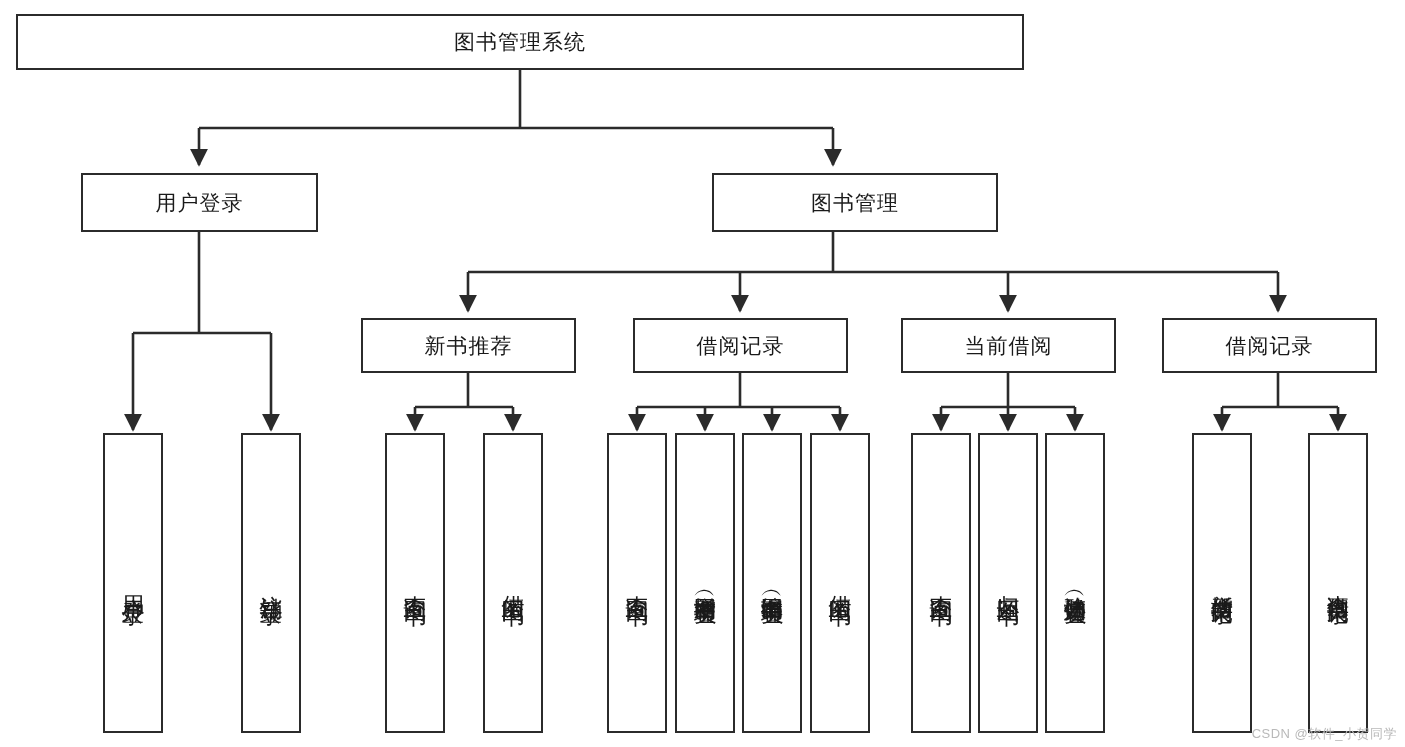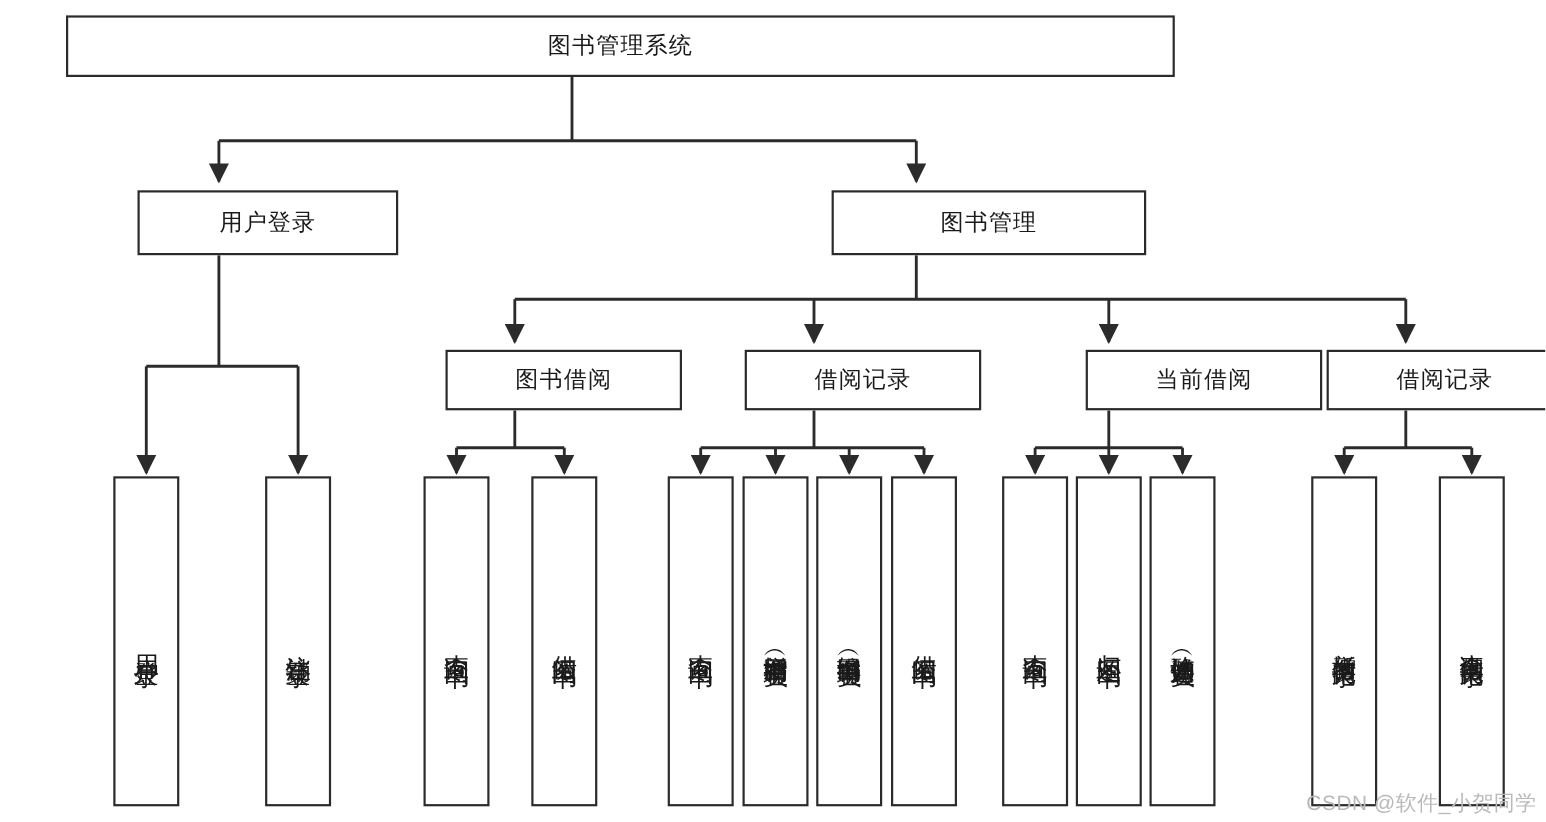--- a/index.html
+++ b/index.html
@@ -27,40 +27,39 @@
     border:2px solid #2b2b2b;
     display:flex;
     align-items:center;
     justify-content:center;
     color:#1a1a1a;
   }
   .node.horiz{
     font-size:21px;
     letter-spacing:1px;
     line-height:1.2;
-    margin-left:44px;
   }
   .node.vert{
     writing-mode:vertical-rl;
     text-orientation:upright;
     font-size:23px;
     line-height:1.18;
     letter-spacing:3px;
     padding:6px 0;
     white-space:nowrap;
   }
   .node.vert span{
     writing-mode:vertical-rl;
     text-orientation:upright;
   }
   .watermark{
     position:absolute;
     right:8px;
     bottom:4px;
-    font-size:19px;
+    font-size:13px;
     color:#b9b9b9;
     letter-spacing:0.5px;
     white-space:nowrap;
     user-select:none;
   }
 </style>
 </head>
 <body>
 
 <div id="canvas">
@@ -121,28 +120,28 @@
 
   <div class="node horiz" style="left:81px;top:173px;width:237px;height:59px;">
     <span>用户登录</span>
   </div>
 
   <div class="node horiz" style="left:712px;top:173px;width:286px;height:59px;">
     <span>图书管理</span>
   </div>
 
   <div class="node horiz" style="left:361px;top:318px;width:215px;height:55px;">
-    <span>图书借阅</span>
+    <span>新书推荐</span>
   </div>
 
   <div class="node horiz" style="left:633px;top:318px;width:215px;height:55px;">
     <span>借阅记录</span>
   </div>
 
-  <div class="node horiz" style="left:943px;top:318px;width:215px;height:55px;">
+  <div class="node horiz" style="left:901px;top:318px;width:215px;height:55px;">
     <span>当前借阅</span>
   </div>
 
   <div class="node horiz" style="left:1162px;top:318px;width:215px;height:55px;">
     <span>借阅记录</span>
   </div>
 
   <div class="node vert" style="left:103px;top:433px;width:60px;height:300px;">
     <span>用户登录</span>
   </div>

